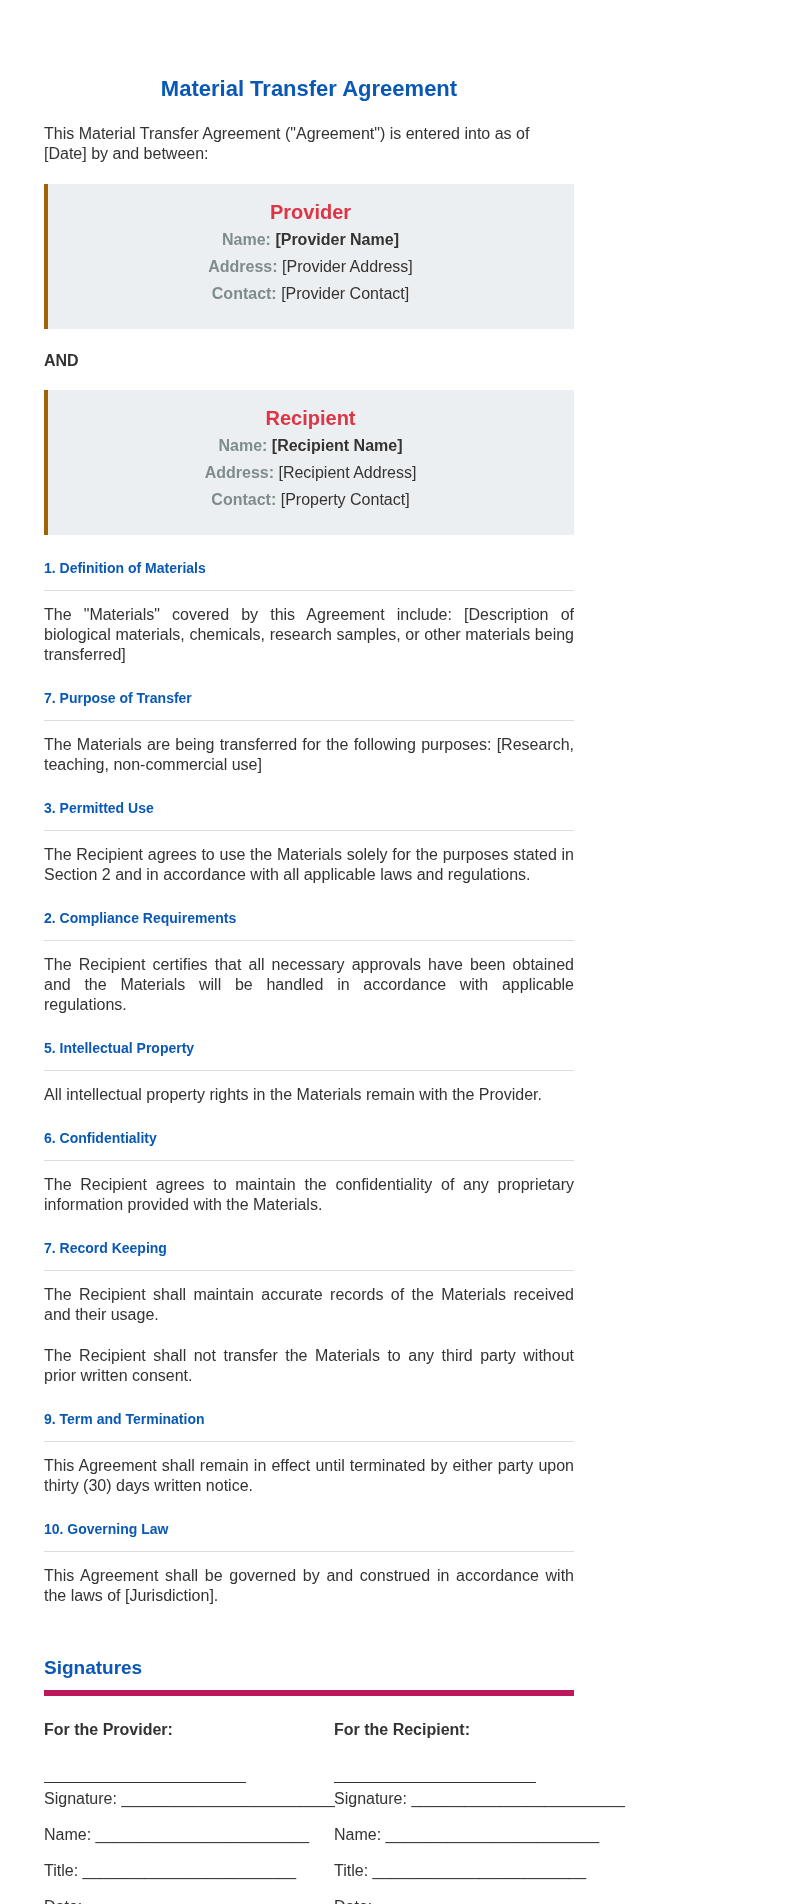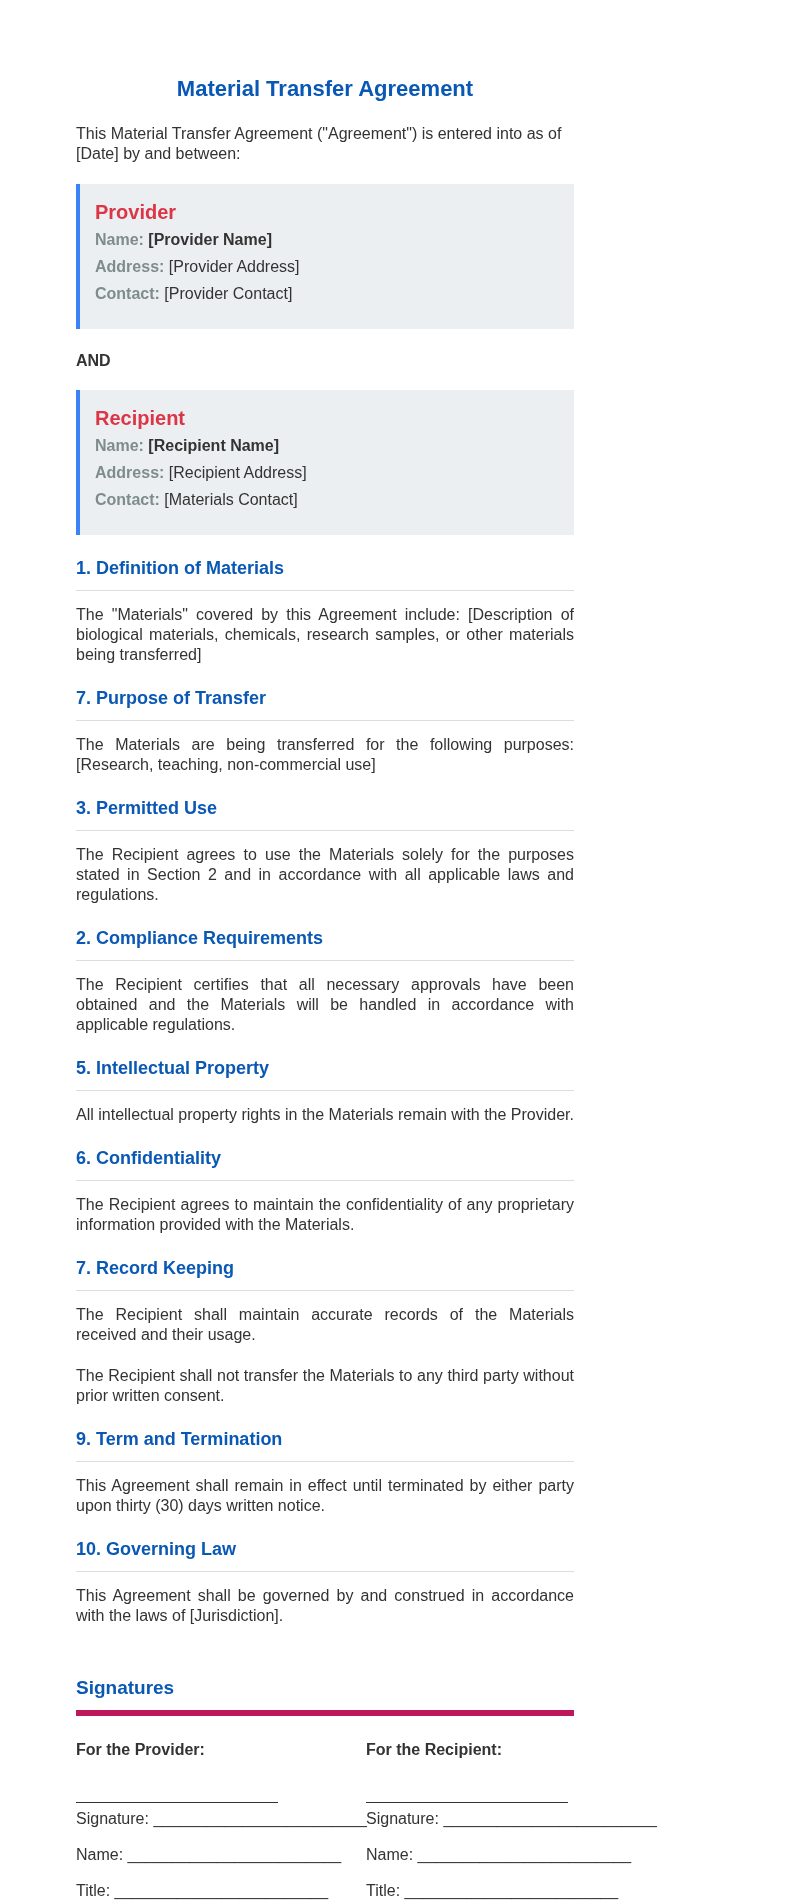--- a/index.html
+++ b/index.html
@@ -6,55 +6,56 @@
   html, body { width: 794px; background: #ffffff; }
   body {
     font-family: "Liberation Sans", sans-serif;
     color: #333333;
     font-size: 16px;
     line-height: 20px;
   }
   .page {
     width: 650px;
     height: 1904px;
-    padding: 76px 76px 0 76px;
+    padding: 76px 76px 0 44px;
     position: relative;
   }
   h1.doc-title {
     font-size: 22px;
     line-height: 26px;
     font-weight: bold;
     color: #0a58b5;
     text-align: center;
     margin-bottom: 22px;
   }
   p.intro { margin-bottom: 20px; }
   .party {
     background: #eceff1;
-    border-left: 4px solid #3b82f6;
+    border-left: 4px solid #a16207;
     padding: 16px 16px 18px 15px;
     height: 145px;
+    text-align: center;
   }
   .party h3 {
     font-size: 20px;
     line-height: 24px;
     color: #dc3545;
     font-weight: bold;
     margin-bottom: 6px;
   }
   .party .row { margin-bottom: 7px; }
   .party .lbl { color: #7f8c8d; font-weight: bold; }
   .party .val-bold { font-weight: bold; color: #333; }
   .and-text {
     font-weight: bold;
     margin: 22px 0 19px 0;
   }
   .section { margin-top: 21px; }
   .section h2 {
-    font-size: 18px;
+    font-size: 14px;
     line-height: 24px;
     color: #0a58b5;
     font-weight: bold;
     padding-bottom: 10px;
     border-bottom: 1px solid #dddddd;
     margin-bottom: 14px;
   }
   .section p { text-align: justify; }
   .sig-section { margin-top: 50px; }
   .sig-section h2 {
@@ -107,21 +108,21 @@
     <div class="row">
       <span class="lbl">Name:</span>
       <span class="val-bold">[Recipient Name]</span>
     </div>
     <div class="row">
       <span class="lbl">Address:</span>
       <span>[Recipient Address]</span>
     </div>
     <div class="row">
       <span class="lbl">Contact:</span>
-      <span>[Materials Contact]</span>
+      <span>[Property Contact]</span>
     </div>
   </div>
 
   <div class="section">
     <h2>1. Definition of Materials</h2>
     <p>The "Materials" covered by this Agreement include: [Description of biological materials, chemicals, research samples, or other materials being transferred]</p>
   </div>
   <div class="section">
     <h2>7. Purpose of Transfer</h2>
     <p>The Materials are being transferred for the following purposes: [Research, teaching, non-commercial use]</p>

